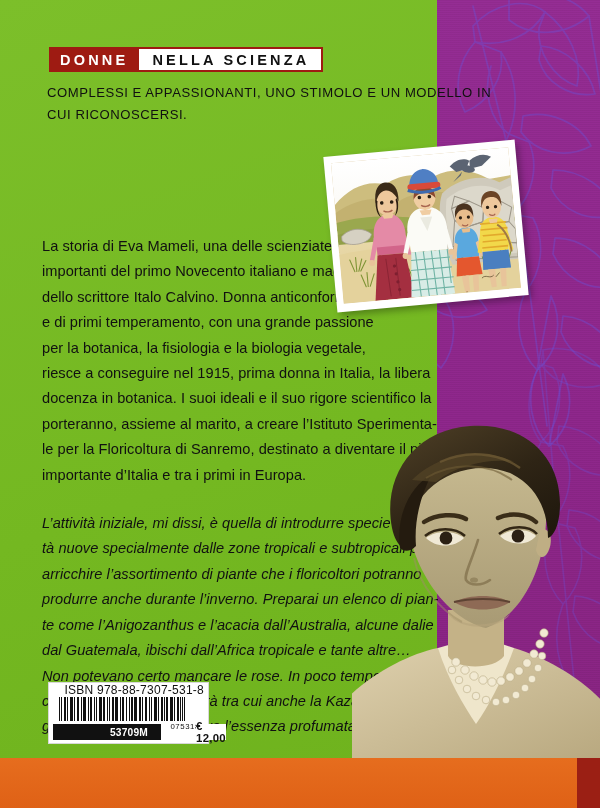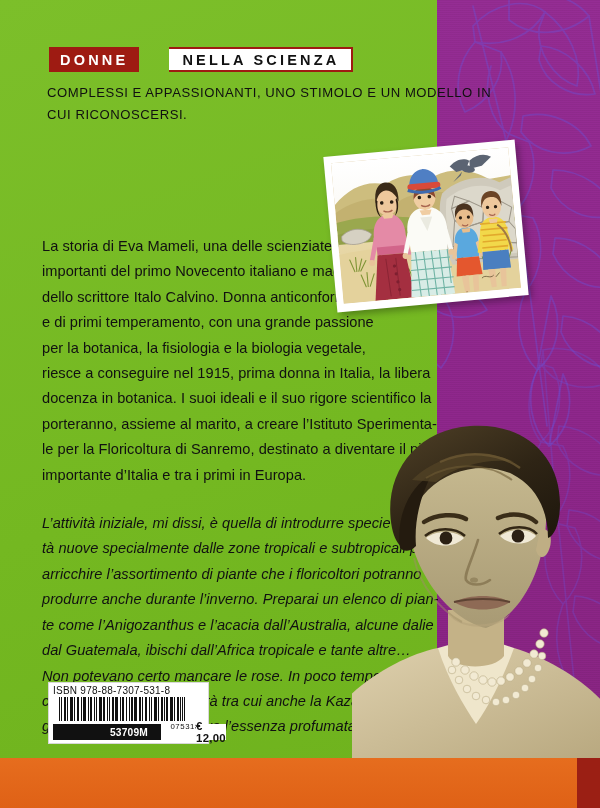--- a/index.html
+++ b/index.html
@@ -50,21 +50,20 @@
   .strip-red{
     position:absolute;left:577px;top:758px;width:23px;height:50px;
     background:#9b1f14;
   }
 
   
   .badge{
     position:absolute;left:49px;top:47px;
     display:flex;align-items:stretch;height:25px;
     box-shadow:0 0 0 0 transparent;
-    gap:30px;
   }
   .badge-left{
     background:#9e1b12;color:#ffffff;
     display:flex;align-items:center;
     padding:0 11px;
     font-size:14.5px;font-weight:bold;letter-spacing:3.2px;
     font-family:"Liberation Sans", sans-serif;
   }
   .badge-right{
     background:#ffffff;color:#111111;
@@ -134,21 +133,21 @@
   
   .barcode-box{
     position:absolute;left:48px;top:682px;
     width:161px;height:62px;
     background:#ffffff;
     border:1px solid #d8d8d8;
     box-sizing:border-box;
     padding:3px 4px 0 4px;
   }
   .isbn-line{
-    text-align:left;font-size:10px;color:#111;
+    text-align:right;font-size:12px;color:#111;
     letter-spacing:.25px;line-height:9px;
     font-family:"Liberation Sans", sans-serif;
   }
   .bars{
     height:24px;margin:2px 6px 0 6px;
     display:flex;align-items:stretch;
   }
   .bars i{display:block;background:#111;}
   .bars i.sp{background:transparent;}
   .bc-digits{

